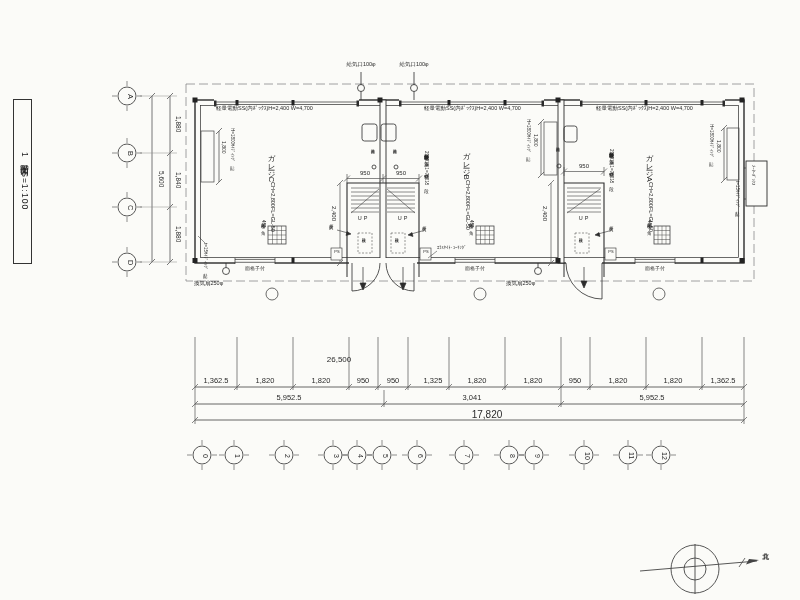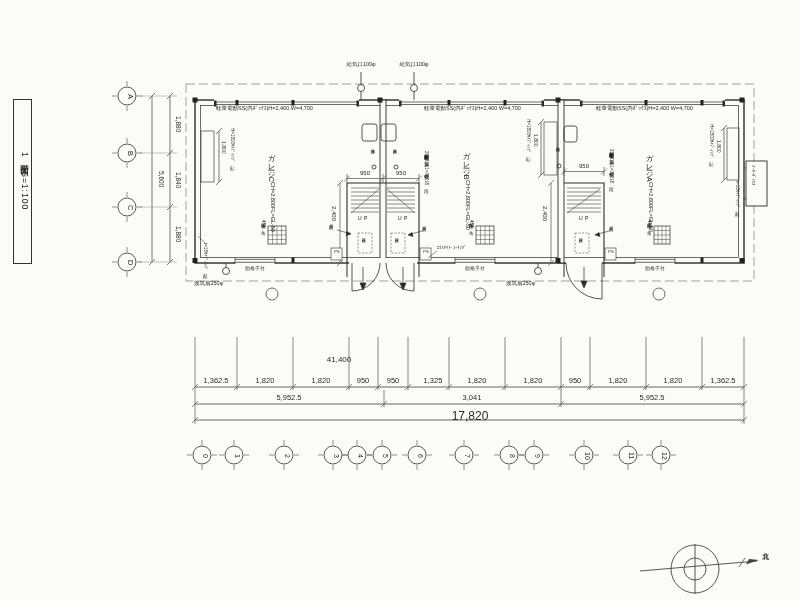--- a/index.html
+++ b/index.html
@@ -321,37 +321,37 @@
 <div class="t v" style="left:734px;top:181px;font-size:4.5px;">t=15ｻｲﾃﾞｨﾝｸﾞ貼リ</div>
 
 <div class="t v" style="left:260px;top:220px;font-size:4.5px;">格子網450角</div>
 <div class="t v" style="left:468px;top:220px;font-size:4.5px;">格子網450角</div>
 <div class="t v" style="left:646px;top:220px;font-size:4.5px;">格子網450角</div>
 <div class="t v" style="left:370px;top:146px;font-size:4px;">消火器</div>
 <div class="t v" style="left:392px;top:146px;font-size:4px;">消火器</div>
 <div class="t v" style="left:555px;top:144px;font-size:4px;">消火器</div>
 <div class="t v" style="left:750px;top:165px;font-size:4.5px;">ﾒｰﾀｰﾎﾞｯｸｽ</div>
 
-<div class="t c" style="left:318px;top:356px;width:42px;font-size:8px;">41,400</div>
+<div class="t c" style="left:318px;top:356px;width:42px;font-size:8px;">26,500</div>
 <div class="t c" style="left:195px;top:377px;width:42px;font-size:7.5px;">1,362.5</div>
 <div class="t c" style="left:244px;top:377px;width:42px;font-size:7.5px;">1,820</div>
 <div class="t c" style="left:300px;top:377px;width:42px;font-size:7.5px;">1,820</div>
 <div class="t c" style="left:351px;top:377px;width:24px;font-size:7.5px;">950</div>
 <div class="t c" style="left:381px;top:377px;width:24px;font-size:7.5px;">950</div>
 <div class="t c" style="left:407px;top:377px;width:52px;font-size:7.5px;">1,325</div>
 <div class="t c" style="left:456px;top:377px;width:42px;font-size:7.5px;">1,820</div>
 <div class="t c" style="left:512px;top:377px;width:42px;font-size:7.5px;">1,820</div>
 <div class="t c" style="left:563px;top:377px;width:24px;font-size:7.5px;">950</div>
 <div class="t c" style="left:597px;top:377px;width:42px;font-size:7.5px;">1,820</div>
 <div class="t c" style="left:652px;top:377px;width:42px;font-size:7.5px;">1,820</div>
 <div class="t c" style="left:702px;top:377px;width:42px;font-size:7.5px;">1,362.5</div>
 <div class="t c" style="left:268px;top:394px;width:42px;font-size:7.5px;">5,952.5</div>
 <div class="t c" style="left:451px;top:394px;width:42px;font-size:7.5px;">3,041</div>
 <div class="t c" style="left:631px;top:394px;width:42px;font-size:7.5px;">5,952.5</div>
-<div class="t c" style="left:449px;top:410px;width:42px;font-size:12px;">17,820</div>
+<div class="t c" style="left:466px;top:410px;width:42px;font-size:10px;">17,820</div>
 
 <div class="t v c" style="left:195px;top:447px;width:14px;height:17px;font-size:7px;">0</div>
 <div class="t v c" style="left:227px;top:447px;width:14px;height:17px;font-size:7px;">1</div>
 <div class="t v c" style="left:277px;top:447px;width:14px;height:17px;font-size:7px;">2</div>
 <div class="t v c" style="left:326px;top:447px;width:14px;height:17px;font-size:7px;">3</div>
 <div class="t v c" style="left:350px;top:447px;width:14px;height:17px;font-size:7px;">4</div>
 <div class="t v c" style="left:375px;top:447px;width:14px;height:17px;font-size:7px;">5</div>
 <div class="t v c" style="left:410px;top:447px;width:14px;height:17px;font-size:7px;">6</div>
 <div class="t v c" style="left:457px;top:447px;width:14px;height:17px;font-size:7px;">7</div>
 <div class="t v c" style="left:502px;top:447px;width:14px;height:17px;font-size:7px;">8</div>

